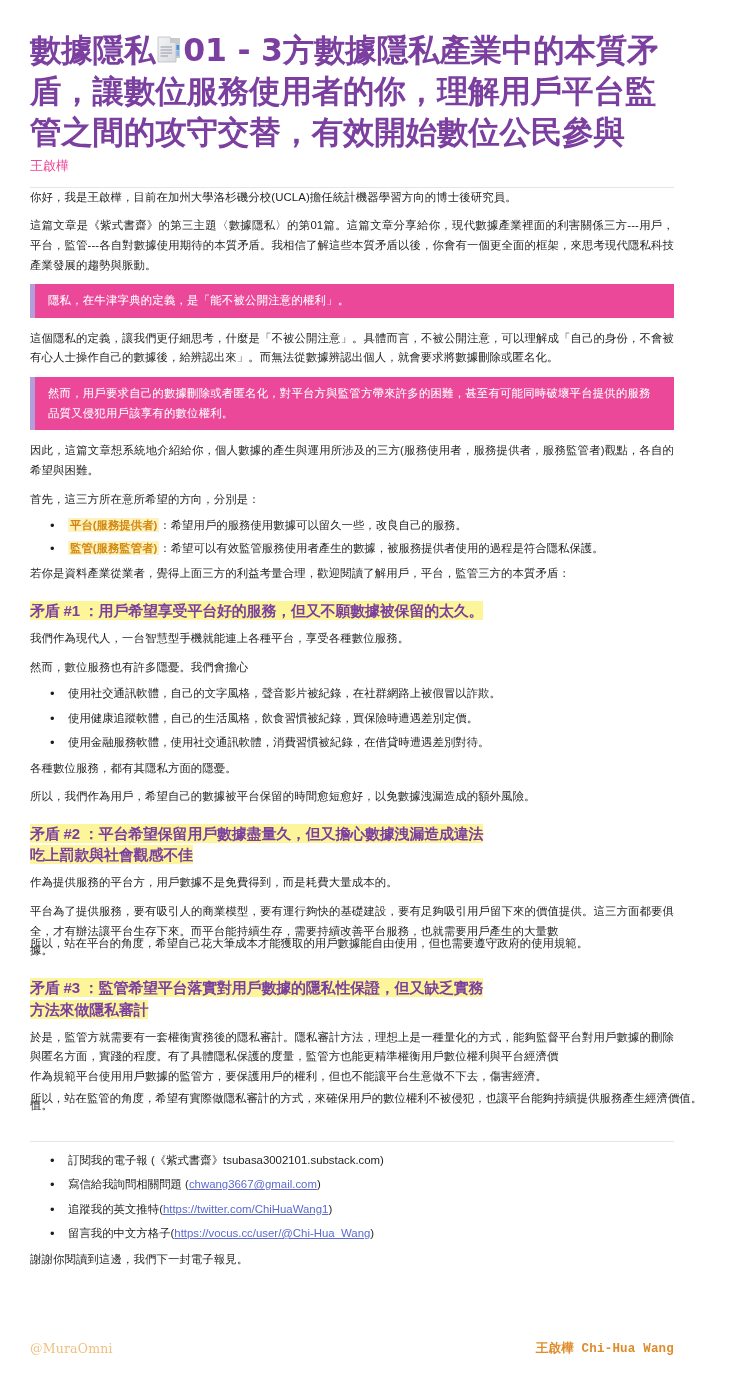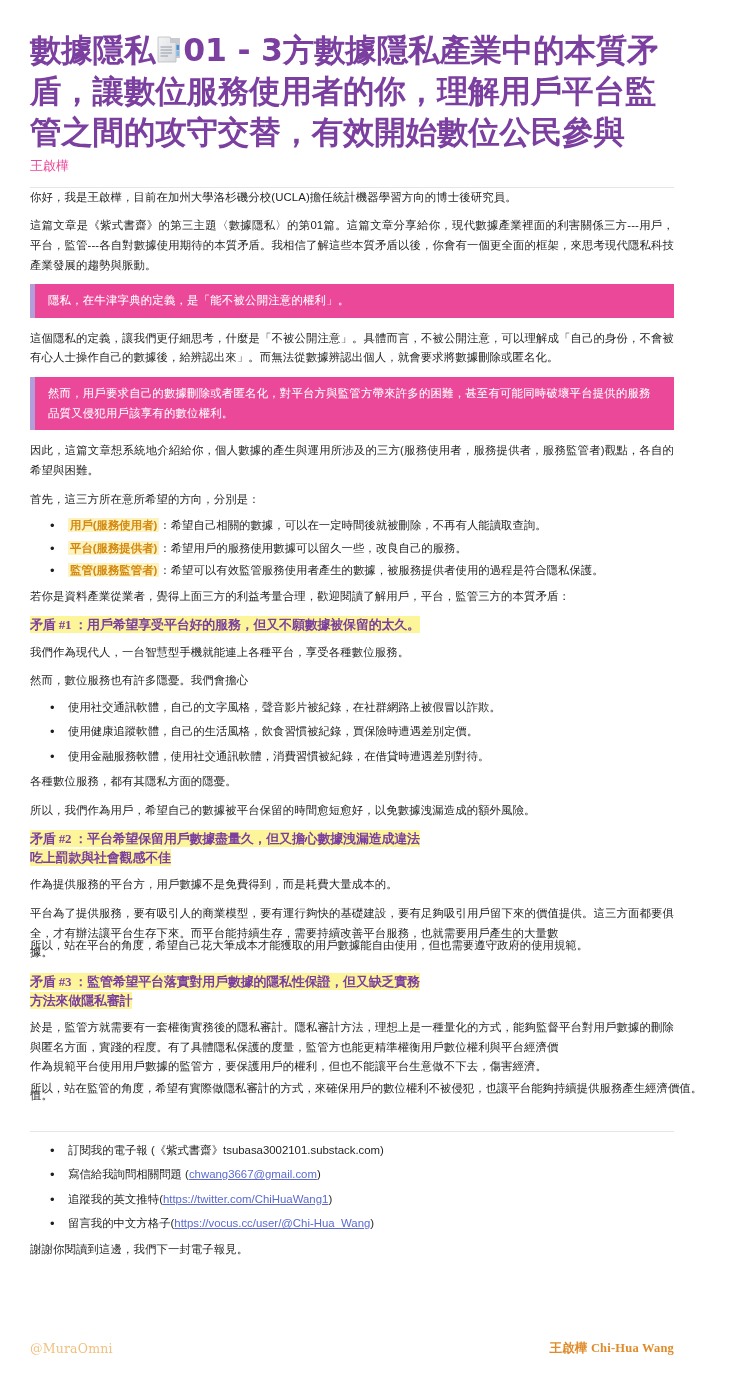--- a/index.html
+++ b/index.html
@@ -116,26 +116,26 @@
 
   .tag-hl {
     background: #fdf3c0;
     color: #d4880f;
     font-weight: bold;
     padding: 1px 2px;
   }
 
   
   h2.contra {
-    margin: 10px 0 8px 0;
-    font-size: 13px;
+    margin: 16px 0 8px 0;
+    font-size: 15px;
     font-weight: bold;
     line-height: 1.42;
     color: #7b3fa0;
-    font-family: Liberation Serif, serif;
+    font-family: Liberation Sans, sans-serif;
     letter-spacing: -0.2px;
   }
   h2.contra span.hl {
     background: #fdf59a;
     box-decoration-break: clone;
     -webkit-box-decoration-break: clone;
     padding: 1px 0;
   }
 
   
@@ -178,21 +178,21 @@
     padding-top: 24px;
     box-sizing: border-box;
   }
   .footer-left {
     font-family: "DejaVu Serif", "Liberation Serif", serif;
     font-size: 12.5px;
     color: #f0c080;
     letter-spacing: 0.2px;
   }
   .footer-right {
-    font-family: Liberation Serif, serif;
+    font-family: Liberation Mono, monospace;
     font-size: 12.5px;
     color: #e08b2a;
     letter-spacing: 0.2px;
     font-weight: bold;
   }
 </style>
 </head>
 <body>
 
 <div class="page">
@@ -229,21 +229,20 @@
     <div class="callout">隱私，在牛津字典的定義，是「能不被公開注意的權利」。</div>
 
     <p class="para">這個隱私的定義，讓我們更仔細思考，什麼是「不被公開注意」。具體而言，不被公開注意，可以理解成「自己的身份，不會被有心人士操作自己的數據後，給辨認出來」。而無法從數據辨認出個人，就會要求將數據刪除或匿名化。</p>
 
     <div class="callout">然而，用戶要求自己的數據刪除或者匿名化，對平台方與監管方帶來許多的困難，甚至有可能同時破壞平台提供的服務品質又侵犯用戶該享有的數位權利。</div>
 
     <p class="para">因此，這篇文章想系統地介紹給你，個人數據的產生與運用所涉及的三方(服務使用者，服務提供者，服務監管者)觀點，各自的希望與困難。</p>
     <p class="para tight">首先，這三方所在意所希望的方向，分別是：</p>
 
     <ul class="bullets">
-      <li><span class="tag-hl">用戶(服務使用者)</span><span class="li-plain">：希望自己相關的數據，可以在一定時間後就被刪除，不再有人能讀取查詢。</span></li>
       <li><span class="tag-hl">平台(服務提供者)</span><span class="li-plain">：希望用戶的服務使用數據可以留久一些，改良自己的服務。</span></li>
       <li><span class="tag-hl">監管(服務監管者)</span><span class="li-plain">：希望可以有效監管服務使用者產生的數據，被服務提供者使用的過程是符合隱私保護。</span></li>
     </ul>
 
     <p class="para">若你是資料產業從業者，覺得上面三方的利益考量合理，歡迎閱讀了解用戶，平台，監管三方的本質矛盾：</p>
 
     <h2 class="contra"><span class="hl">矛盾 #1 ：用戶希望享受平台好的服務，但又不願數據被保留的太久。</span></h2>
     <p class="para">我們作為現代人，一台智慧型手機就能連上各種平台，享受各種數位服務。</p>
     <p class="para tight">然而，數位服務也有許多隱憂。我們會擔心</p>
     <ul class="bullets wide">

